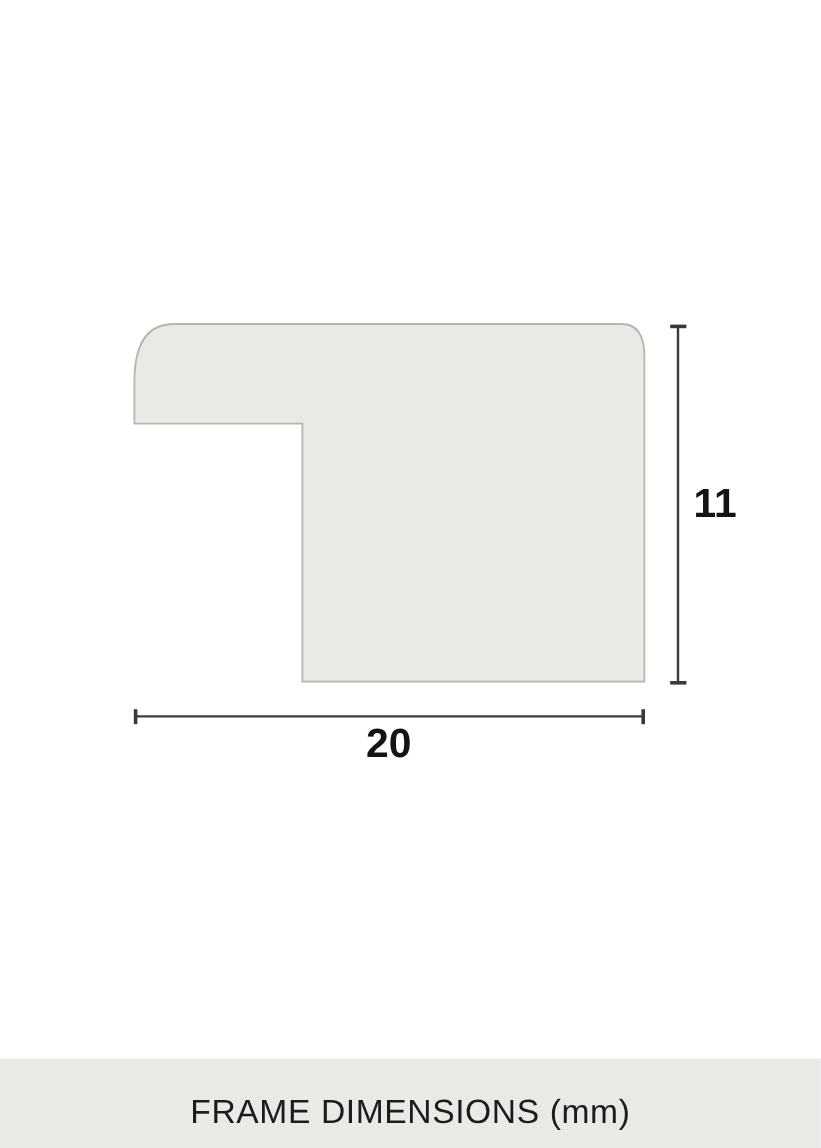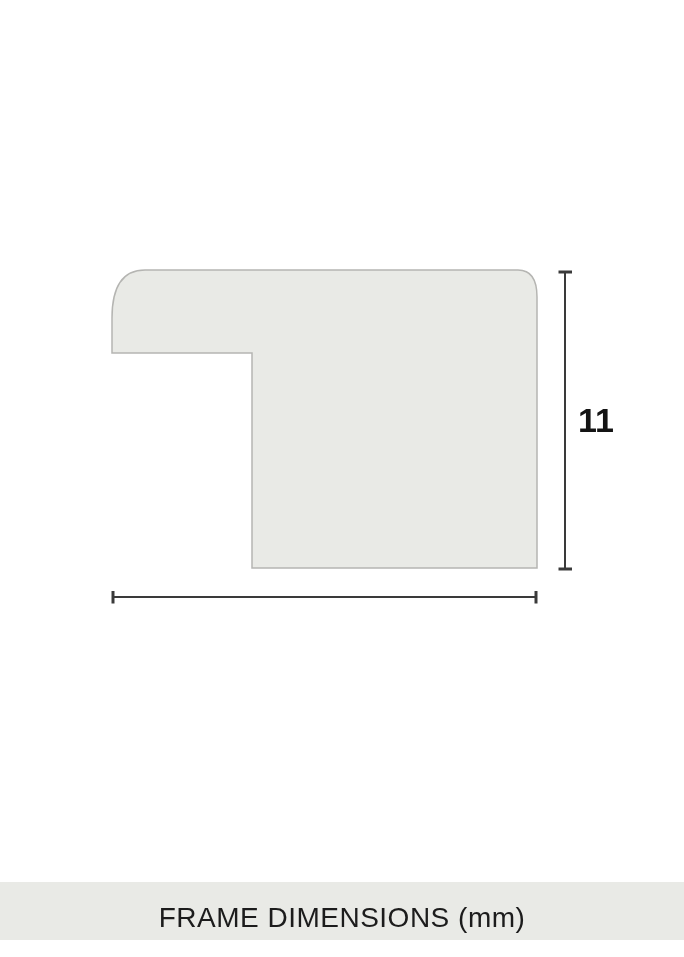--- a/index.html
+++ b/index.html
@@ -63,21 +63,21 @@
     top: 603px;
     width: 80px;
     text-align: center;
   }
 
   .caption-band {
     position: absolute;
     left: 0;
     top: 882px;
     width: 684px;
-    height: 58px;
+    height: 75px;
     background: var(--color-caption-band, #e9eae6);
     display: flex;
     align-items: center;
     justify-content: center;
     padding-top: 14px;
   }
 
   .caption-text {
     font-size: 28px;
     font-weight: 400;
@@ -112,18 +112,19 @@
 
     <g>
       <line class="dim-line" x1="113" y1="597" x2="536" y2="597"></line>
       <line class="dim-tick" x1="113" y1="591" x2="113" y2="603.5"></line>
       <line class="dim-tick" x1="536" y1="591" x2="536" y2="603.5"></line>
     </g>
   </svg>
 
   <div class="dim-label dim-label-height">11</div>
 
+  <div class="dim-label dim-label-width">20</div>
 
   <div class="caption-band">
     <div class="caption-text">FRAME DIMENSIONS (mm)</div>
   </div>
 
 </div>
 
 </body></html>

